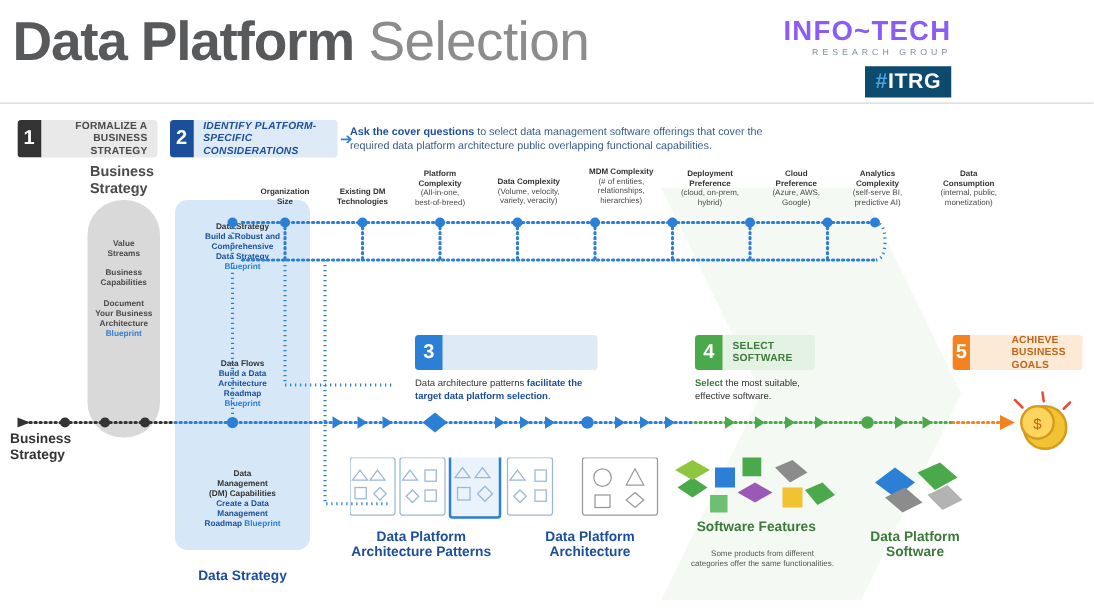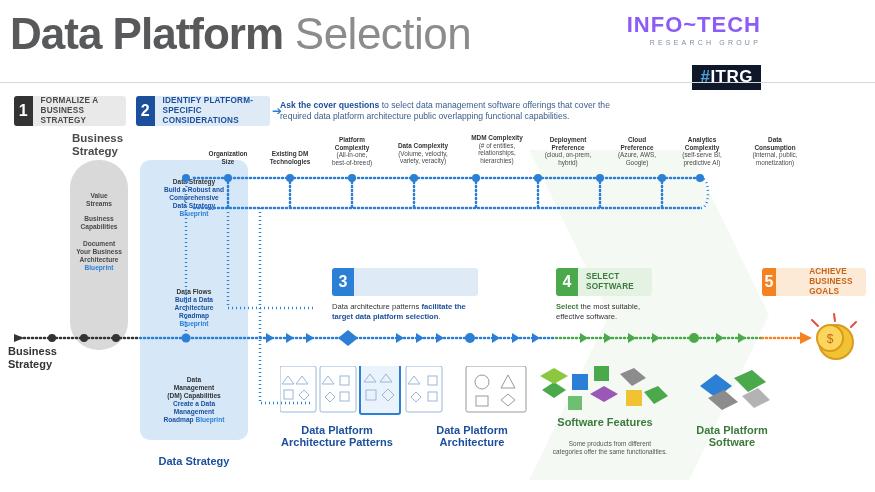--- a/index.html
+++ b/index.html
@@ -26,46 +26,46 @@
     position: absolute; left: 12px; top: 62px;
     font-size: 11.5px; color: #58595b;
   }
   .subtitle b { color: #333; }
   .subtitle .orange { color: #f58220; font-weight: bold; }
 
   .logo { position: absolute; right: 8px; top: 12px; text-align: right; }
   .logo-main { font-size: 22px; font-weight: bold; color: #8b5cf6; letter-spacing: 1px; }
   .logo-sub { font-size: 7px; color: #7d8fa8; letter-spacing: 3.2px; margin-top: 1px; }
   .logo-badge {
-    margin-top: 19px; background: #0f172a; color: #fff;
+    margin-top: 7px; background: #0c4a6e; color: #fff;
     font-size: 17px; font-weight: bold; padding: 2px 8px 3px 8px;
     display: inline-block; letter-spacing: 0.5px;
   }
   .logo-badge .hash { color: #4ba3dc; }
 
   .header-rule { position: absolute; left: 0; top: 82px; width: 875px; height: 1px; background: #d8d8d8; }
 
   
   .chip { position: absolute; display: flex; align-items: stretch; border-radius: 3px; overflow: hidden; }
   .chip-num {
     width: 22px; display: flex; align-items: center; justify-content: center;
     color: #fff; font-size: 16px; font-weight: bold;
   }
   .chip-label {
     padding: 5px 8px; font-size: 8.2px; font-weight: bold; line-height: 10px;
     display: flex; align-items: center; letter-spacing: 0.2px;
   }
 
   #chip1 { left: 14px; top: 96px; width: 112px; height: 30px; background: #e9e9e9; }
   #chip1 .chip-num { background: #333333; }
-  #chip1 .chip-label { color: #4a4a4a; }
+  #chip1 .chip-label { color: #4a4a4a; text-align: right; }
 
   #chip2 { left: 136px; top: 96px; width: 134px; height: 30px; background: #dfeaf7; }
   #chip2 .chip-num { background: #1b4f9c; }
-  #chip2 .chip-label { color: #1b4f9c; }
+  #chip2 .chip-label { color: #1b4f9c; font-style: italic; }
 
   #chip3 { left: 332px; top: 268px; width: 146px; height: 28px; background: #dfeaf7; }
   #chip3 .chip-num { background: #2b7fd4; }
   #chip3 .chip-label { color: #1b4f9c; font-size: 7.6px; }
 
   #chip4 { left: 556px; top: 268px; width: 96px; height: 28px; background: #e4f2e3; }
   #chip4 .chip-num { background: #4aa94a; }
   #chip4 .chip-label { color: #3b7a3b; }
 
   #chip5 { left: 762px; top: 268px; width: 104px; height: 28px; background: #fdead6; }

